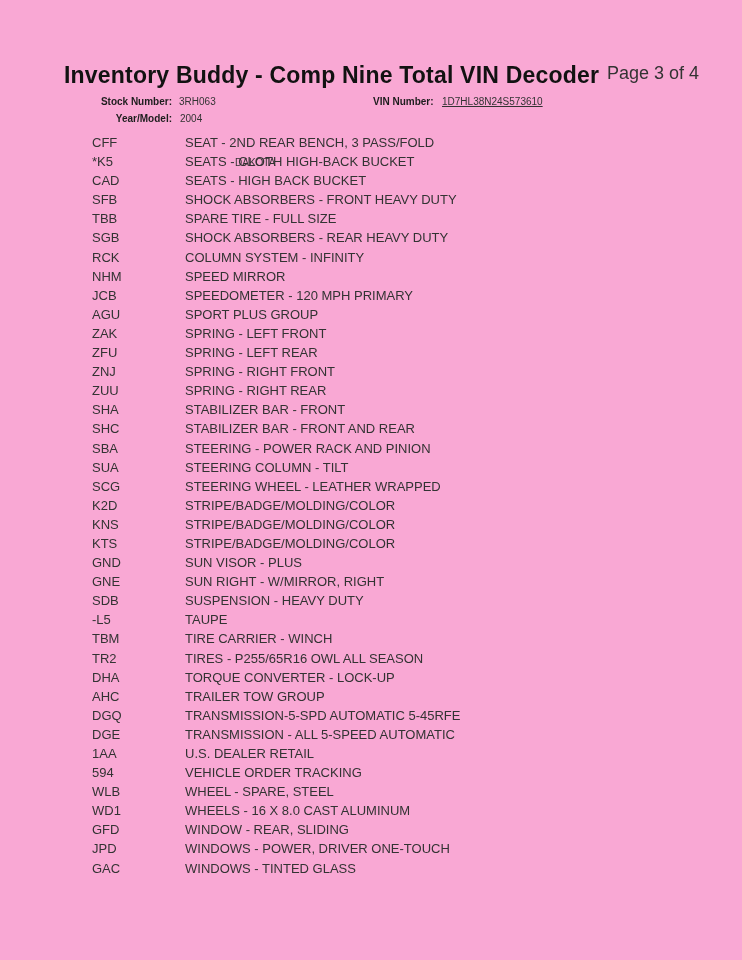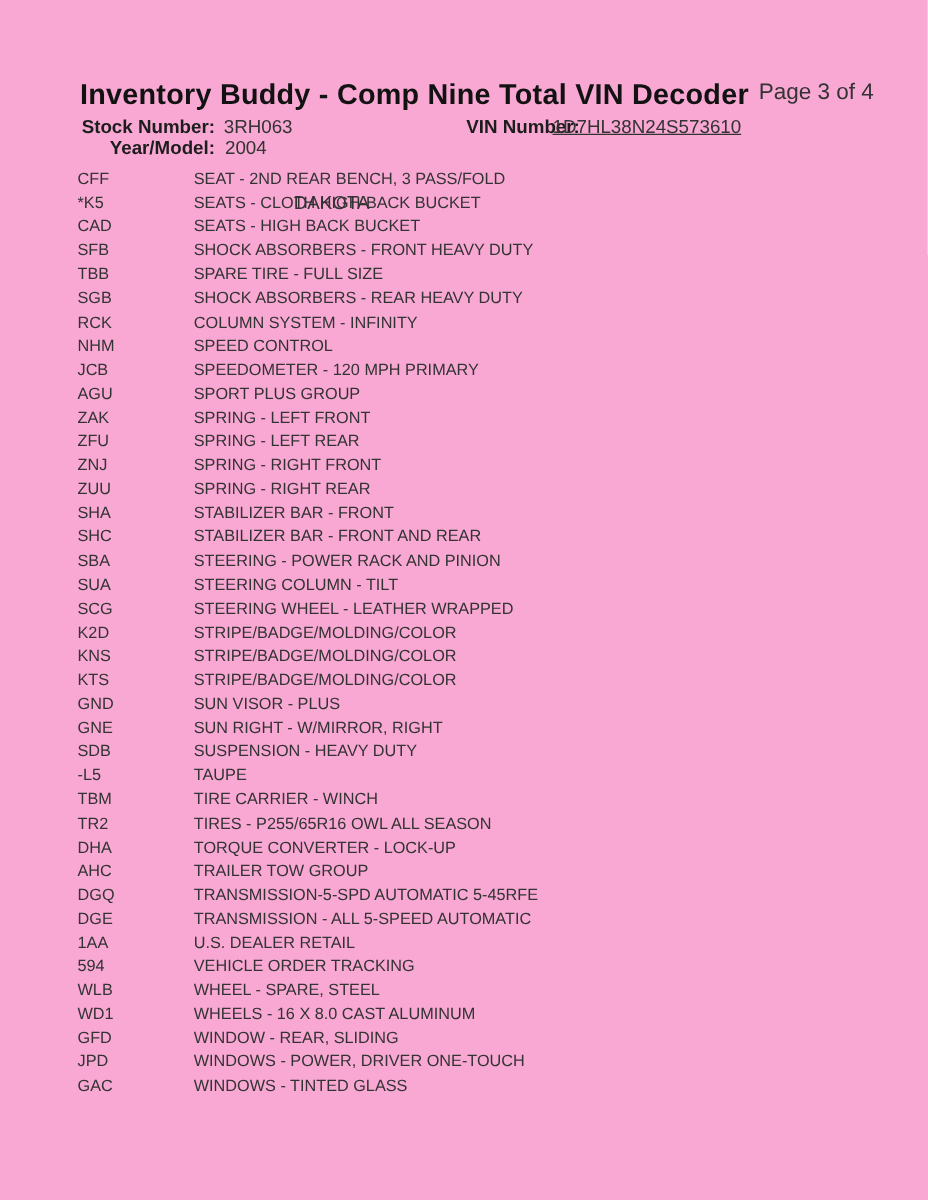--- a/index.html
+++ b/index.html
@@ -33,21 +33,21 @@
     top: 63px;
     font-size: 18px;
     color: #333333;
     white-space: nowrap;
   }
   .meta {
     position: absolute;
     left: 0;
     top: 93px;
     width: 646px;
-    font-size: 15px;
+    font-size: 10px;
   }
   .meta-row {
     position: relative;
     height: 17px;
     line-height: 17px;
     white-space: nowrap;
   }
   .meta-label {
     position: absolute;
     width: 172px;
@@ -64,21 +64,21 @@
   .val-model { left: 235px; margin-top: 44px; }
   .options-list {
     position: absolute;
     left: 0;
     top: 133px;
     width: 742px;
   }
   .option-row {
     height: 19.1px;
     line-height: 19.1px;
-    padding-left: 62px;
+    padding-left: 92px;
     font-size: 13px;
     color: #333333;
     white-space: nowrap;
   }
   .option-code {
     display: inline-block;
     width: 93px;
     vertical-align: top;
   }
   .option-description {
@@ -110,21 +110,21 @@
   </div>
 
   <div class="options-list" id="options-list">
       <div class="option-row"><span class="option-code">CFF</span><span class="option-description">SEAT - 2ND REAR BENCH, 3 PASS/FOLD</span></div>
       <div class="option-row"><span class="option-code">*K5</span><span class="option-description">SEATS - CLOTH HIGH-BACK BUCKET</span></div>
       <div class="option-row"><span class="option-code">CAD</span><span class="option-description">SEATS - HIGH BACK BUCKET</span></div>
       <div class="option-row"><span class="option-code">SFB</span><span class="option-description">SHOCK ABSORBERS - FRONT HEAVY DUTY</span></div>
       <div class="option-row"><span class="option-code">TBB</span><span class="option-description">SPARE TIRE - FULL SIZE</span></div>
       <div class="option-row"><span class="option-code">SGB</span><span class="option-description">SHOCK ABSORBERS - REAR HEAVY DUTY</span></div>
       <div class="option-row"><span class="option-code">RCK</span><span class="option-description">COLUMN SYSTEM - INFINITY</span></div>
-      <div class="option-row"><span class="option-code">NHM</span><span class="option-description">SPEED CONTROL</span></div>
+      <div class="option-row"><span class="option-code">NHM</span><span class="option-description">SPEED MIRROR</span></div>
       <div class="option-row"><span class="option-code">JCB</span><span class="option-description">SPEEDOMETER - 120 MPH PRIMARY</span></div>
       <div class="option-row"><span class="option-code">AGU</span><span class="option-description">SPORT PLUS GROUP</span></div>
       <div class="option-row"><span class="option-code">ZAK</span><span class="option-description">SPRING - LEFT FRONT</span></div>
       <div class="option-row"><span class="option-code">ZFU</span><span class="option-description">SPRING - LEFT REAR</span></div>
       <div class="option-row"><span class="option-code">ZNJ</span><span class="option-description">SPRING - RIGHT FRONT</span></div>
       <div class="option-row"><span class="option-code">ZUU</span><span class="option-description">SPRING - RIGHT REAR</span></div>
       <div class="option-row"><span class="option-code">SHA</span><span class="option-description">STABILIZER BAR - FRONT</span></div>
       <div class="option-row"><span class="option-code">SHC</span><span class="option-description">STABILIZER BAR - FRONT AND REAR</span></div>
       <div class="option-row"><span class="option-code">SBA</span><span class="option-description">STEERING - POWER RACK AND PINION</span></div>
       <div class="option-row"><span class="option-code">SUA</span><span class="option-description">STEERING COLUMN - TILT</span></div>

